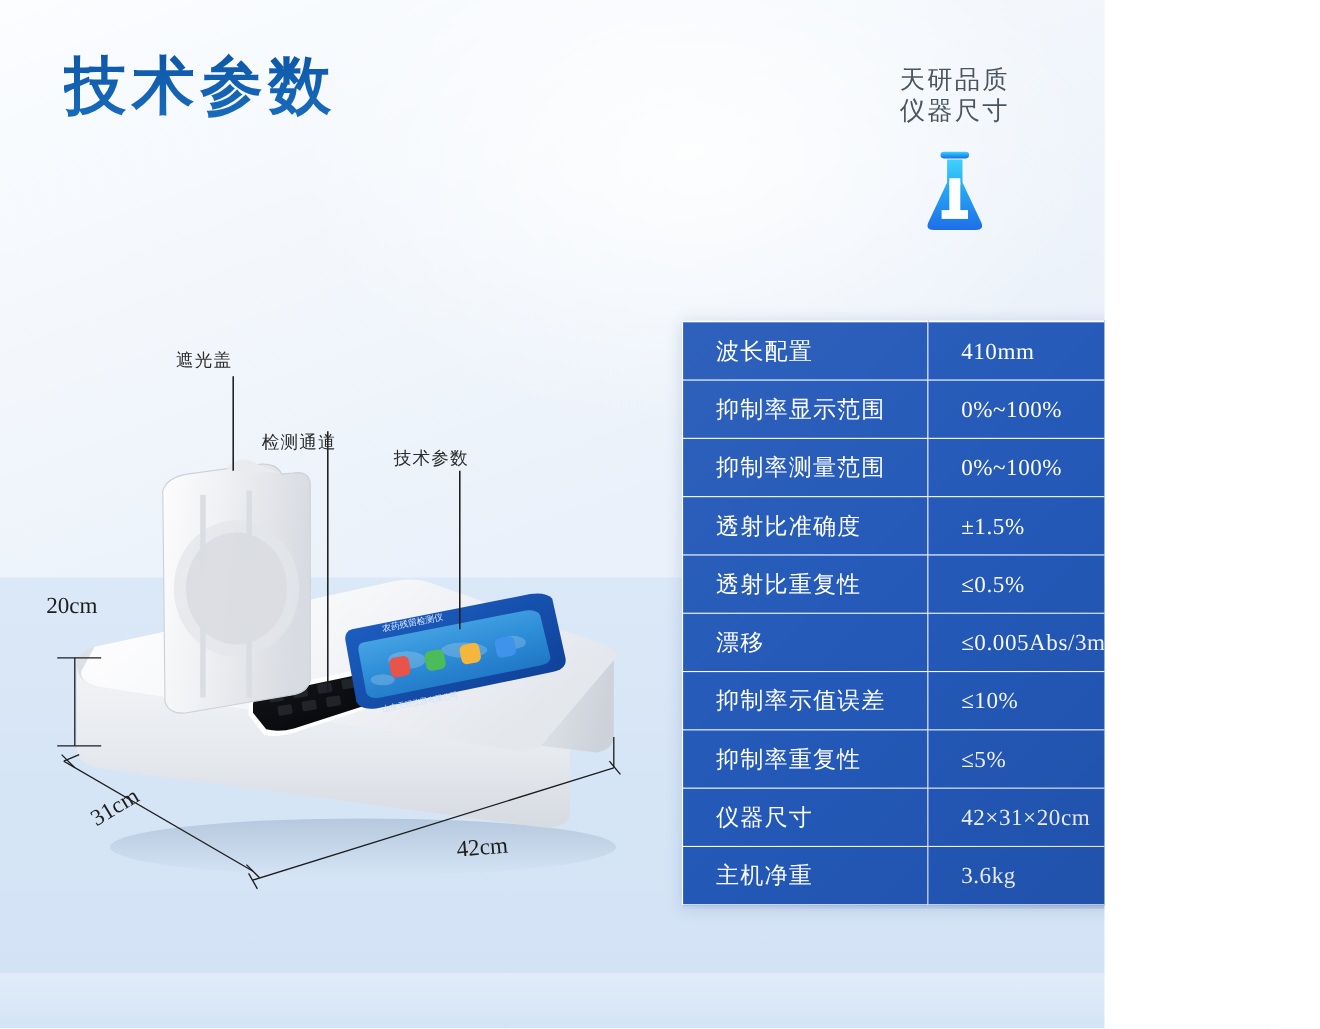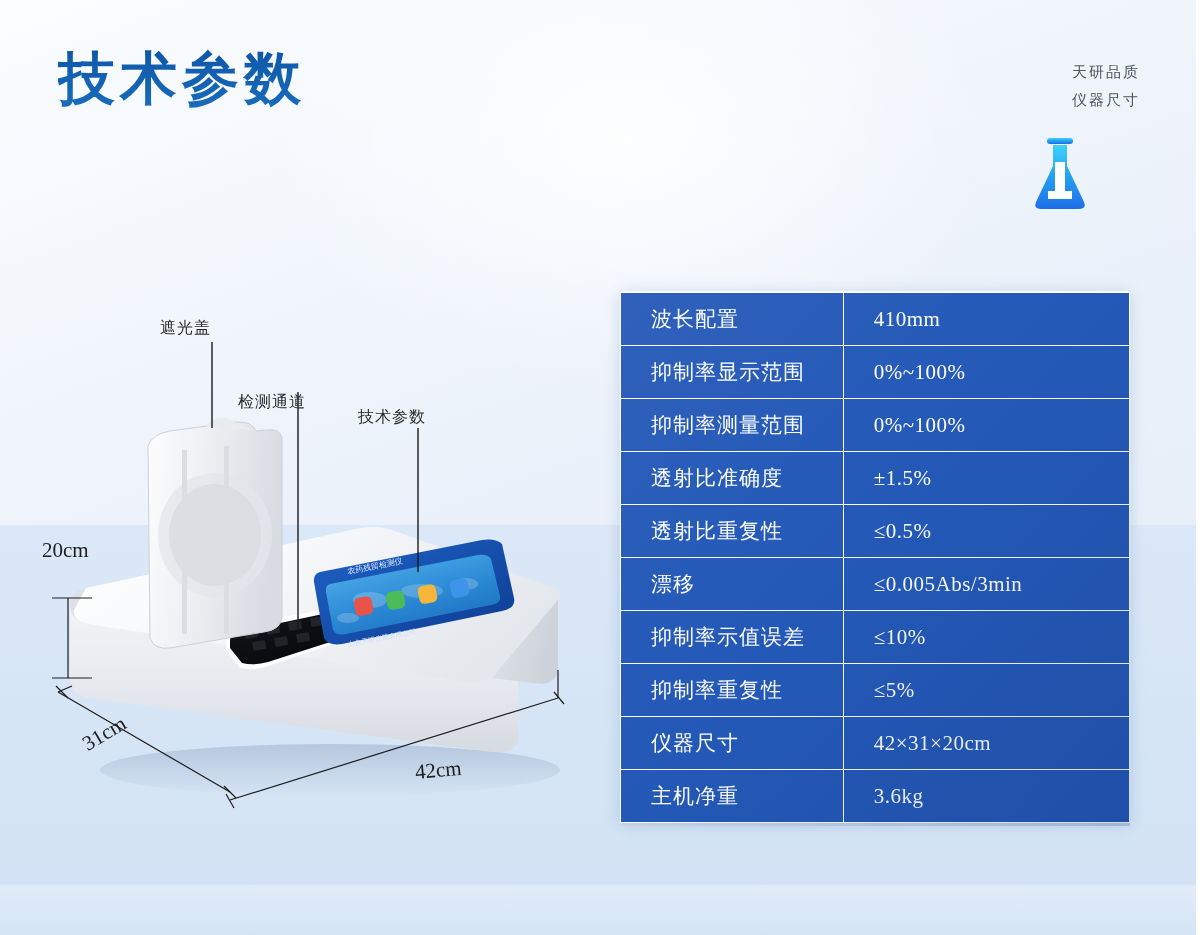--- a/index.html
+++ b/index.html
@@ -8,21 +8,21 @@
   }
   body {
     width: 1200px;
     height: 935px;
     font-family: "Liberation Serif", "DejaVu Serif", serif;
     overflow: hidden;
   }
 
   #page {
     position: relative;
-    width: 1196px;
+    width: 1004px;
     height: 935px;
     background: #eef4fb;
     overflow: hidden;
   }
 
   
   .bg-top {
     position: absolute;
     left: 0; top: 0;
     width: 1200px; height: 525px;
@@ -78,26 +78,25 @@
 
   
   .brand {
     position: absolute;
     right: 56px; top: 58px;
     text-align: center;
     width: 160px;
   }
   .brand .line {
     display: block;
-    font-size: 15px;
+    font-size: 23px;
     line-height: 28px;
     letter-spacing: 2px;
     color: #4a5560;
     font-family: "Liberation Sans", "DejaVu Sans", sans-serif;
-    text-align: right;
   }
   .brand .flask {
     margin: 22px auto 0;
     width: 62px; height: 76px;
     display: block;
   }
 
   
   .spec-table {
     position: absolute;

